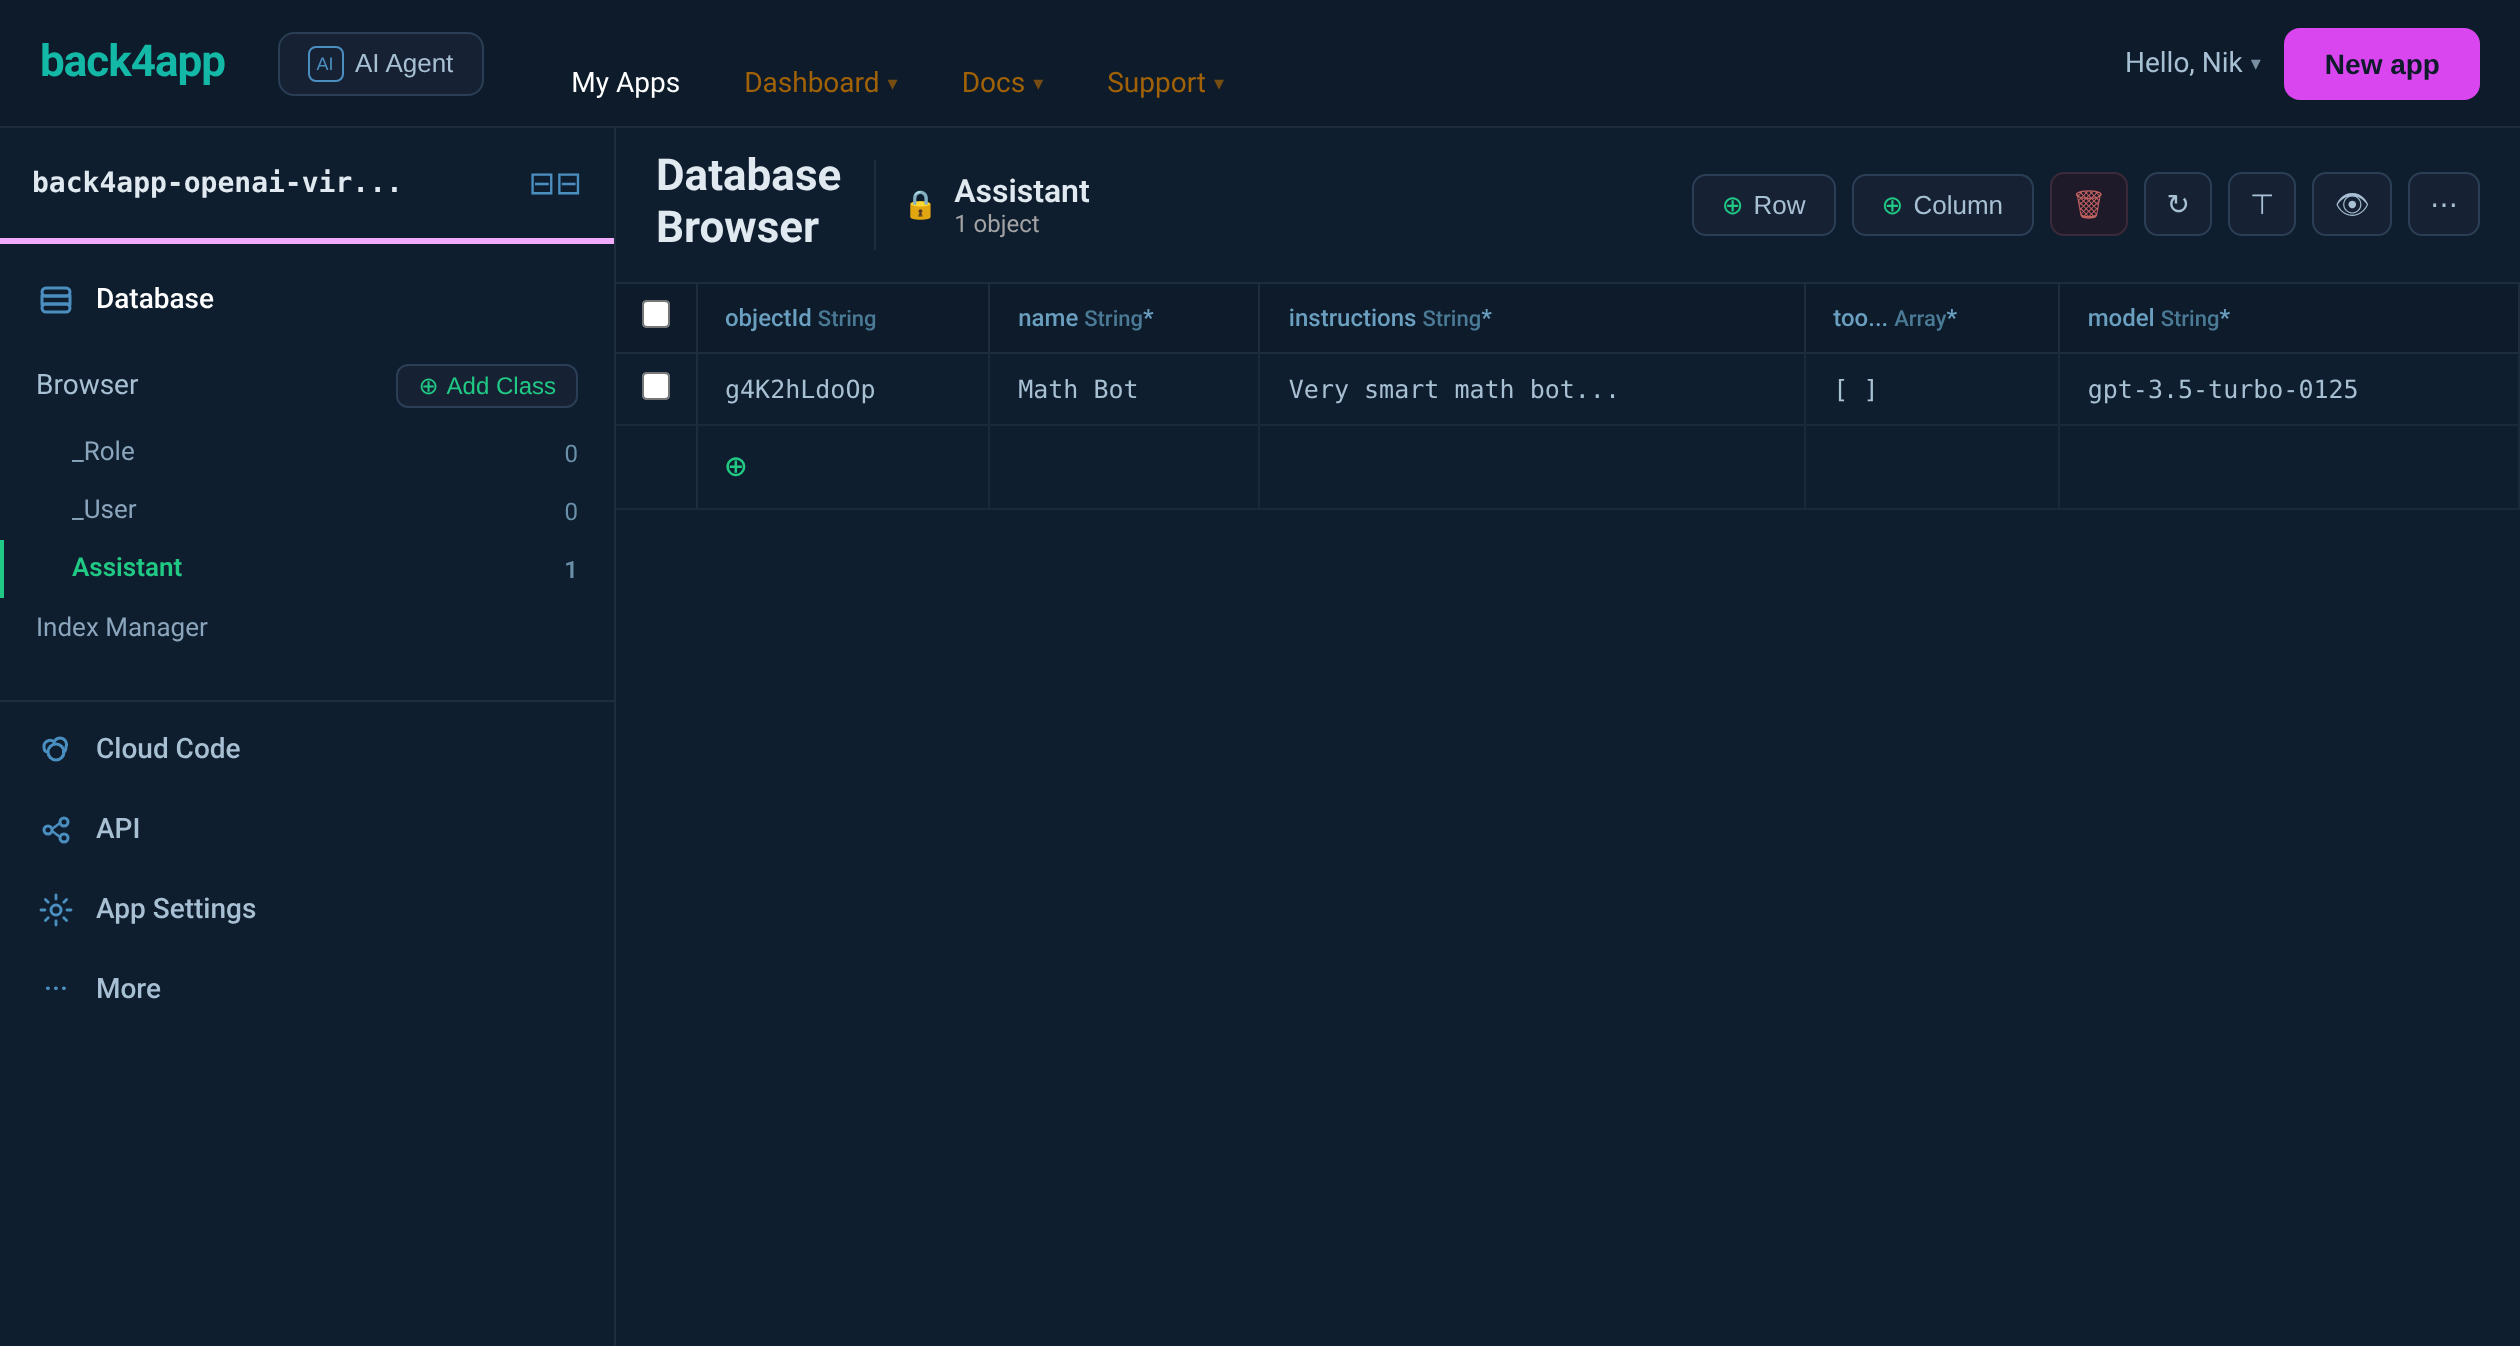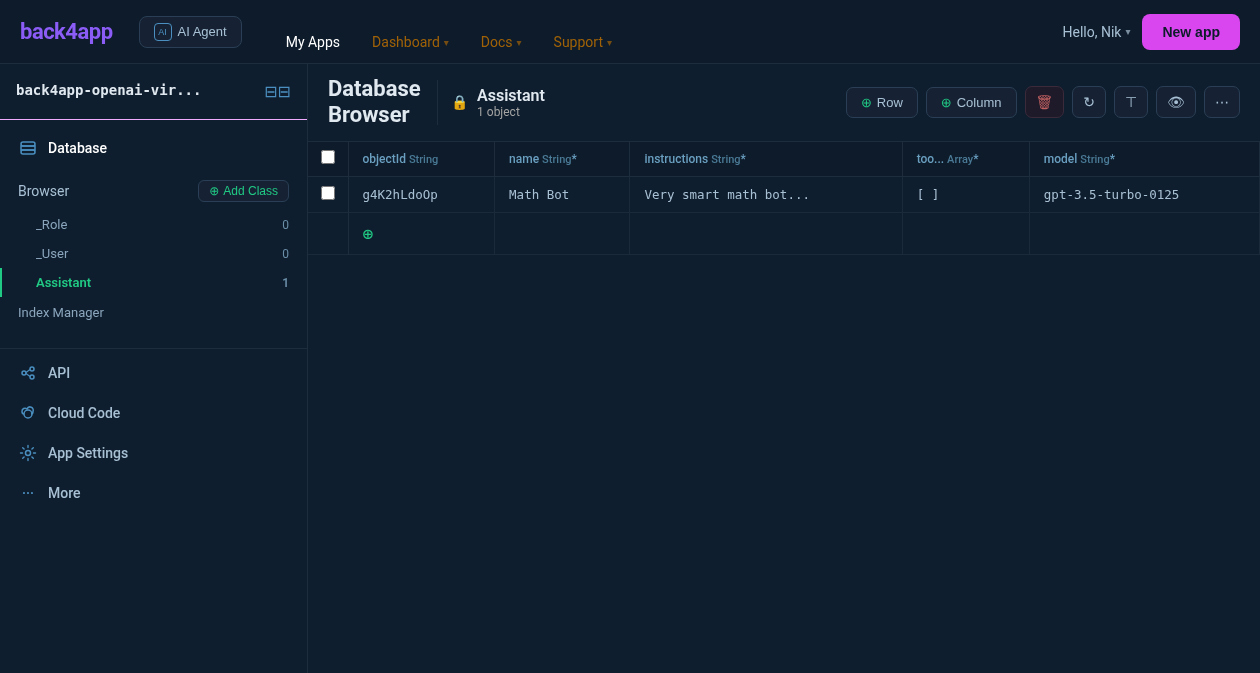--- a/index.html
+++ b/index.html
@@ -22,21 +22,21 @@
       gap: 10px;
       border-bottom: 1px solid #1e2d3d;
     }
     .logo {
       font-size: 22px;
       font-weight: 700;
       color: #fff;
       margin-right: 16px;
       letter-spacing: -0.5px;
     }
-    .logo span { color: #8b5cf6; }
+    .logo span { color: #14b8a6; }
     .ai-agent-btn {
       display: flex;
       align-items: center;
       gap: 6px;
       background: #162234;
       border: 1px solid #2a3f55;
       border-radius: 8px;
       padding: 6px 14px;
       color: #a8c0d4;
       font-size: 13px;
@@ -109,23 +109,24 @@
       width: 308px;
       background: #0f1e2e;
       border-right: 1px solid #1e2d3d;
       display: flex;
       flex-direction: column;
       overflow-y: auto;
       flex-shrink: 0;
     }
     .app-name-bar {
       display: flex;
+      align-items: center;
       justify-content: space-between;
       padding: 18px 16px;
-      border-bottom: 1px solid #f0abfc;
+      border-bottom: 3px solid #f0abfc;
     }
     .app-name-text {
       font-size: 14px;
       font-weight: 600;
       color: #e0e8f0;
       font-family: monospace;
     }
     .collapse-icon {
       color: #4a8fc0;
       cursor: pointer;
@@ -445,38 +446,38 @@
           <span>Index Manager</span>
         </div>
       </div>
     </div>
 
     <hr class="sidebar-divider">
 
     <div class="sidebar-item">
       <span class="sidebar-icon">
         <svg width="18" height="18" viewBox="0 0 18 18" fill="none">
+          <circle cx="9" cy="10" r="4" stroke="#4a8fc0" stroke-width="1.5"></circle>
+          <path d="M5 10 Q3 10 3 7.5 A3 3 0 0 1 8 5 A3 3 0 0 1 14 7.5 Q14 10 12 10" stroke="#4a8fc0" stroke-width="1.5" fill="none"></path>
+        </svg>
+      </span>
+      <span>Cloud Code</span>
+    </div>
+
+    <div class="sidebar-item">
+      <span class="sidebar-icon">
+        <svg width="18" height="18" viewBox="0 0 18 18" fill="none">
           <circle cx="5" cy="9" r="2" stroke="#4a8fc0" stroke-width="1.5"></circle>
           <circle cx="13" cy="5" r="2" stroke="#4a8fc0" stroke-width="1.5"></circle>
           <circle cx="13" cy="13" r="2" stroke="#4a8fc0" stroke-width="1.5"></circle>
           <line x1="7" y1="8.5" x2="11" y2="5.5" stroke="#4a8fc0" stroke-width="1.2"></line>
           <line x1="7" y1="9.5" x2="11" y2="12.5" stroke="#4a8fc0" stroke-width="1.2"></line>
         </svg>
       </span>
       <span>API</span>
-    </div>
-
-    <div class="sidebar-item">
-      <span class="sidebar-icon">
-        <svg width="18" height="18" viewBox="0 0 18 18" fill="none">
-          <circle cx="9" cy="10" r="4" stroke="#4a8fc0" stroke-width="1.5"></circle>
-          <path d="M5 10 Q3 10 3 7.5 A3 3 0 0 1 8 5 A3 3 0 0 1 14 7.5 Q14 10 12 10" stroke="#4a8fc0" stroke-width="1.5" fill="none"></path>
-        </svg>
-      </span>
-      <span>Cloud Code</span>
     </div>
 
     <div class="sidebar-item">
       <span class="sidebar-icon">
         <svg width="18" height="18" viewBox="0 0 18 18" fill="none">
           <circle cx="9" cy="9" r="2.5" stroke="#4a8fc0" stroke-width="1.5"></circle>
           <path d="M9 1.5 L9 3.5 M9 14.5 L9 16.5 M1.5 9 L3.5 9 M14.5 9 L16.5 9 M3.7 3.7 L5.1 5.1 M12.9 12.9 L14.3 14.3 M14.3 3.7 L12.9 5.1 M5.1 12.9 L3.7 14.3" stroke="#4a8fc0" stroke-width="1.4" stroke-linecap="round"></path>
         </svg>
       </span>
       <span>App Settings</span>

